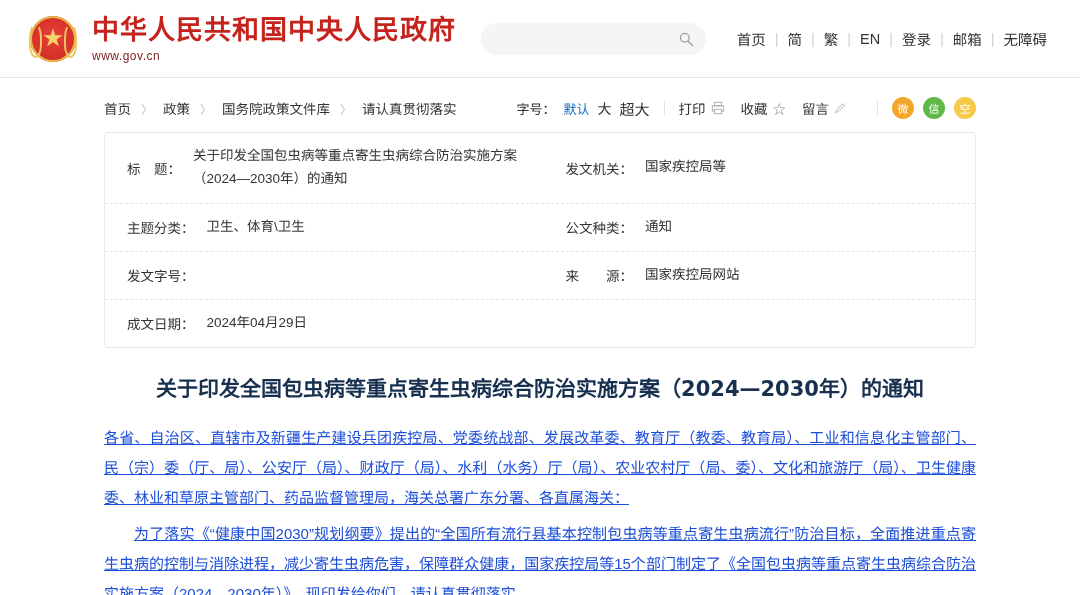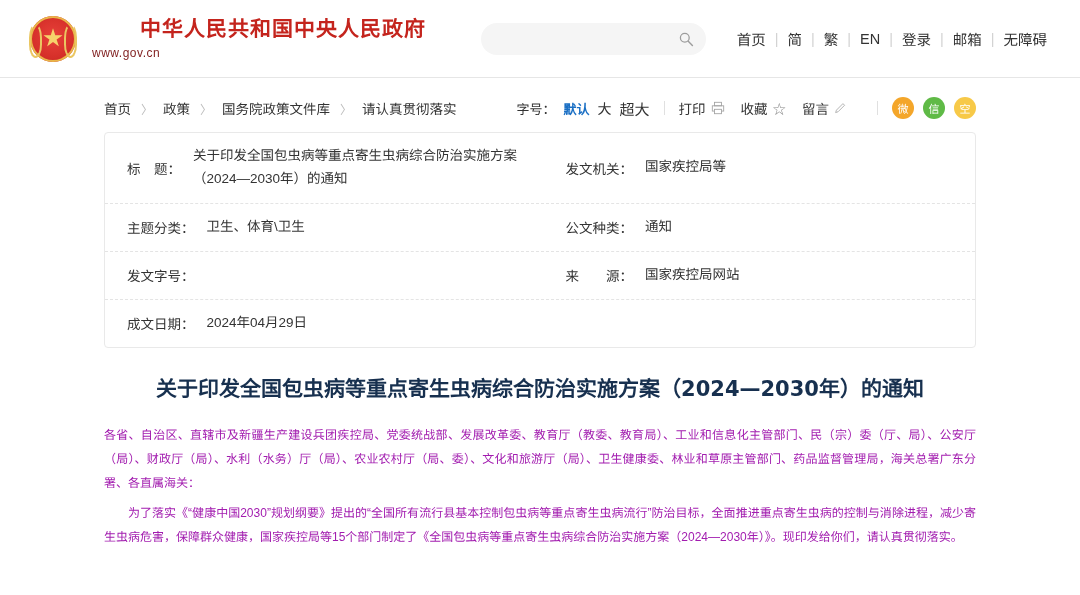--- a/index.html
+++ b/index.html
@@ -56,26 +56,25 @@
     border: 2px solid #eac661;
     border-radius: 50% / 40%;
     border-top-color: transparent;
   }
   .emblem .wheat-l { left: 1px; }
   .emblem .wheat-r { right: 1px; }
 
   .brand-text { display: flex; flex-direction: column; justify-content: center; }
   .brand-title {
     font-family: "DejaVu Sans", "Liberation Sans", sans-serif;
-    font-size: 21px;
+    font-size: 27px;
     font-weight: bold;
     color: #c4241d;
     letter-spacing: 1px;
     line-height: 1.15;
-    margin-left: 48px;
   }
   .brand-sub {
     font-size: 12px;
     color: #7f1d1d;
     margin-top: 4px;
     letter-spacing: 0.5px;
   }
 
   .header-right {
     margin-left: auto;
@@ -145,21 +144,21 @@
   }
   .tool-group {
     display: flex;
     align-items: center;
     margin-left: 60px;
     color: #555;
     font-size: 13px;
   }
   .tool-group .label { color: #333; }
   .fs-opt { margin-left: 8px; color: #333; cursor: pointer; }
-  .fs-opt.active { color: #1a6fc4; font-weight: bold; }
+  .fs-opt.active { color: #1a6fc4; font-weight: normal; }
   .fs-big { font-size: 14px; }
   .fs-huge { font-size: 15px; }
   .vline {
     width: 1px; height: 14px; background: #e0e0e0;
     margin: 0 14px;
   }
   .tool-item { display: inline-flex; align-items: center; margin-right: 16px; color: #333; }
   .tool-item .gi { margin-left: 5px; opacity: .6; }
   .share-icons { margin-left: auto; display: flex; align-items: center; gap: 9px; }
   .share-icons .si {
@@ -214,25 +213,26 @@
   .article-title {
     text-align: center;
     font-size: 21px;
     font-weight: bold;
     color: #17304f;
     line-height: 1.5;
     margin: 26px 0 18px;
     font-family: "DejaVu Sans", "Liberation Sans", sans-serif;
   }
   .article-body p {
-    font-size: 12px;
+    font-size: 15px;
     line-height: 2.0;
-    color: #a21caf;
+    color: #1d4ed8;
     margin: 0 0 6px;
     text-align: justify;
+    text-decoration: underline;
   }
   .indent { text-indent: 2em; }
 </style>
 </head>
 <body>
 
 <div class="site-header">
   <div class="emblem">
     <div class="circle"></div>
     <div class="star">★</div>

